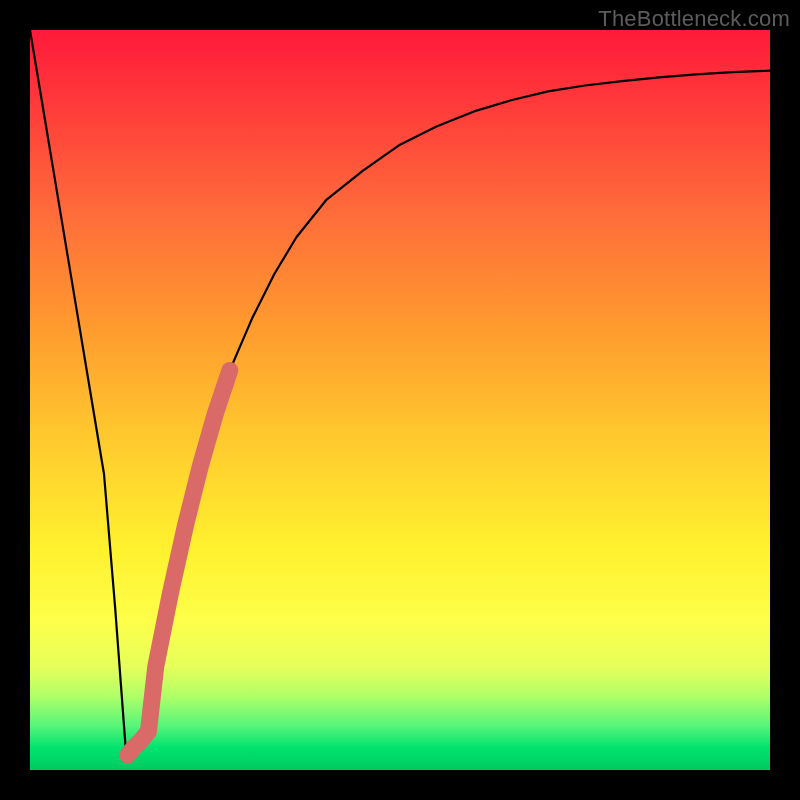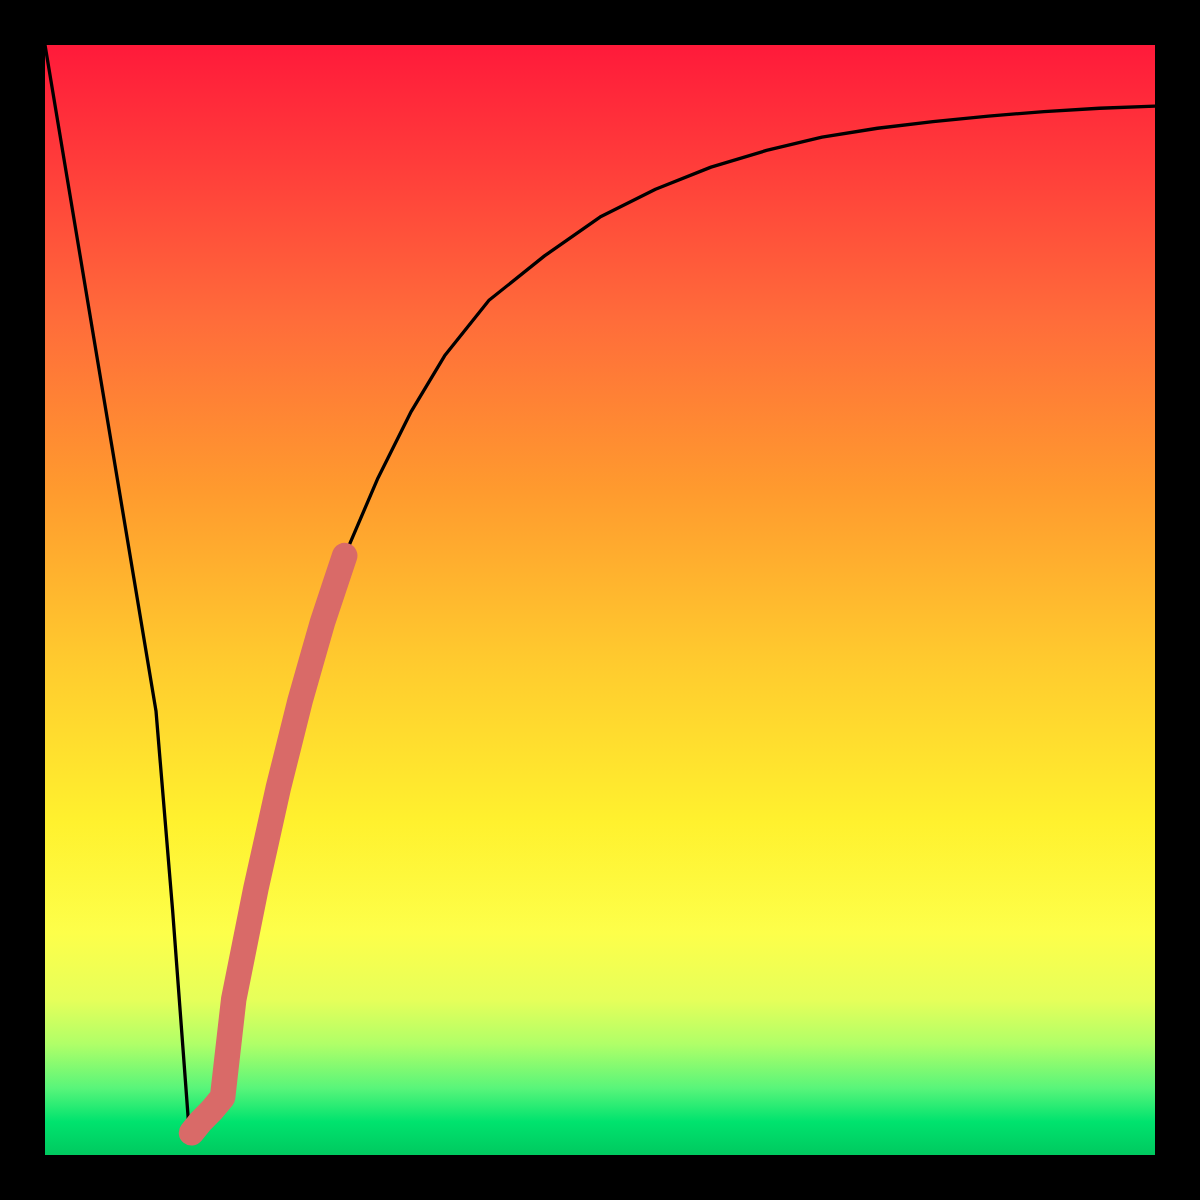--- a/index.html
+++ b/index.html
@@ -61,13 +61,14 @@
 
 <div class="frame">
   <div class="plot">
 
     <svg width="740" height="740" viewBox="0 0 740 740">
       <path id="curve-path" fill="none" stroke="#000000" stroke-width="2.2" stroke-linejoin="round" stroke-linecap="round" d="M0.00 0.00 L14.80 88.80 L29.60 177.60 L44.40 266.40 L59.20 355.20 L74.00 444.00 L85.10 577.20 L96.20 725.20 L111.00 710.40 L125.80 636.40 L140.60 562.40 L155.40 495.80 L170.20 436.60 L185.00 384.80 L199.80 340.40 L222.00 288.60 L244.20 244.20 L266.40 207.20 L296.00 170.20 L333.00 140.60 L370.00 114.70 L407.00 96.20 L444.00 81.40 L481.00 70.30 L518.00 61.42 L555.00 55.50 L592.00 51.06 L629.00 47.36 L666.00 44.40 L703.00 42.18 L740.00 40.70"></path>
       <path id="highlight-path" fill="none" stroke="#d96a68" stroke-width="17" stroke-linecap="round" stroke-linejoin="round" d="M97.68 725.20 L103.60 717.80 L111.00 710.40 L118.40 701.52 L125.80 636.40 L133.20 599.40 L140.60 562.40 L148.00 529.10 L155.40 495.80 L162.80 466.20 L170.20 436.60 L177.60 410.70 L185.00 384.80 L192.40 362.60 L199.80 340.40"></path>
     </svg>
 
   </div>
+  <div class="watermark">TheBottleneck.com</div>
 </div>
 
 </body></html>

